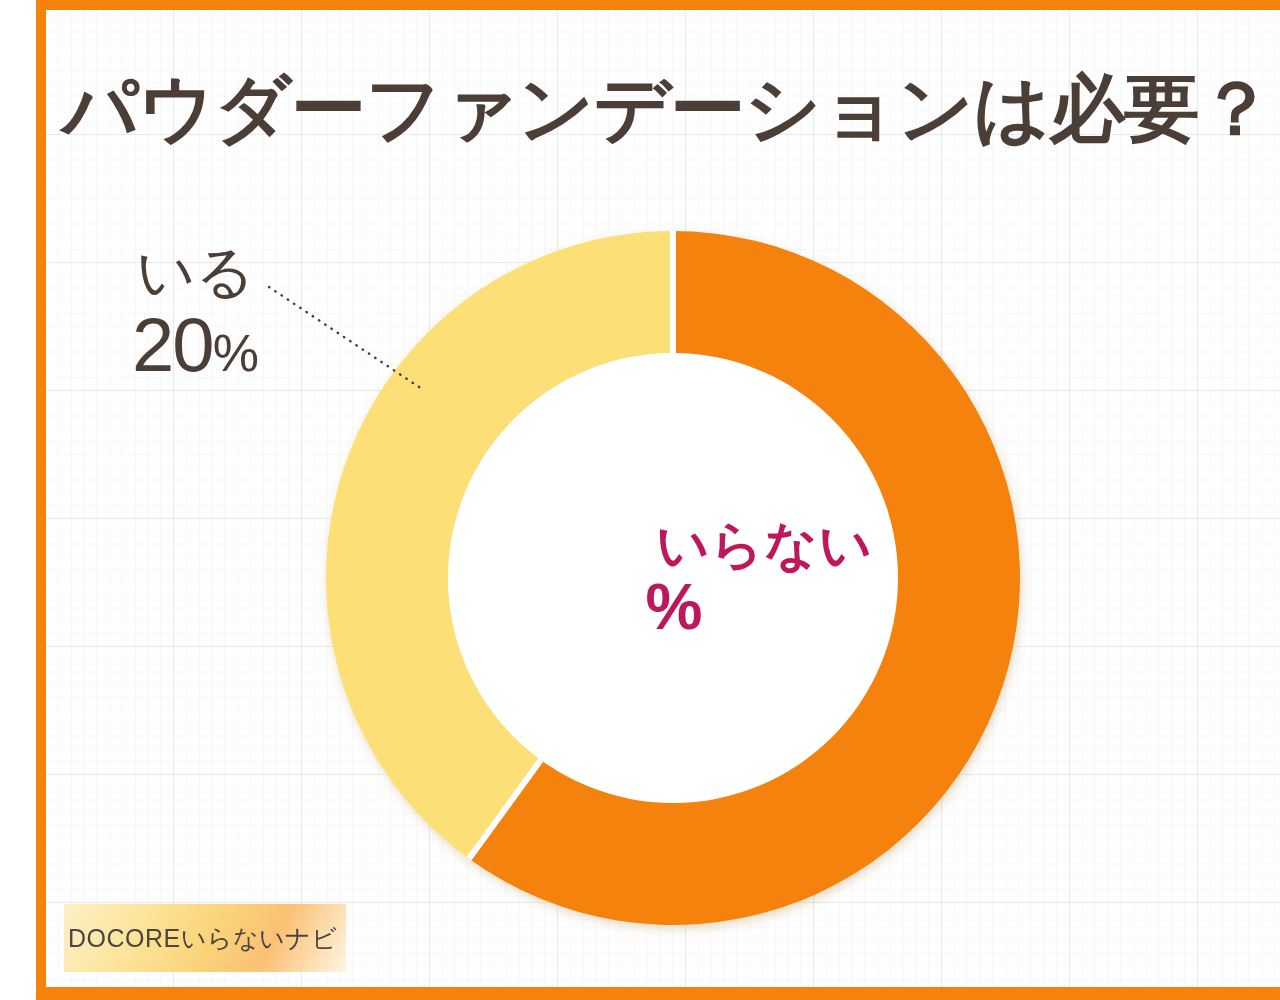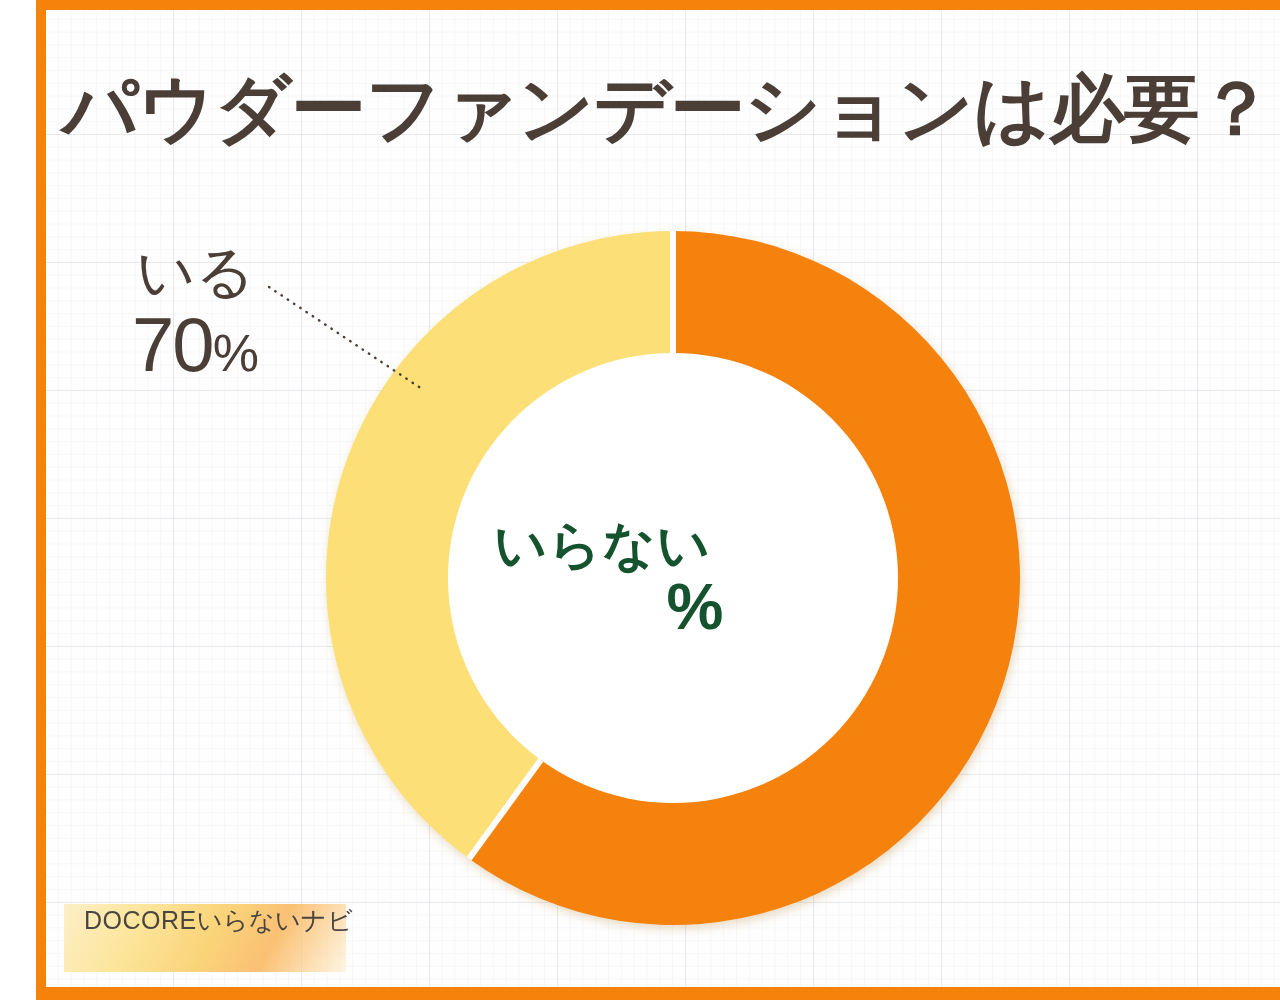--- a/index.html
+++ b/index.html
@@ -78,26 +78,26 @@
     top: 0;
     width: 1280px;
     height: 1000px;
     z-index: 5;
   }
   .chart-svg { display: block; }
 
   
   .center-block {
     position: absolute;
-    left: 658px;
+    left: 637px;
     top: 578px;
     transform: translate(-50%, -50%);
-    text-align: left;
+    text-align: right;
     z-index: 12;
-    color: #14532d;
+    color: #be185d;
     pointer-events: none;
     width: 400px;
   }
   .center-word {
     font-size: 52px;
     font-weight: bold;
     line-height: 1;
     margin-bottom: 6px;
     letter-spacing: 1px;
   }
@@ -165,21 +165,22 @@
     height: 68px;
     z-index: 20;
     background:
       linear-gradient(118deg,
         rgba(253,238,196,0.95) 0%,
         rgba(252,228,150,0.95) 26%,
         rgba(250,208,110,0.92) 52%,
         rgba(250,182,92,0.85) 72%,
         rgba(255,240,205,0.55) 100%);
     display: flex;
-    padding-left: 20px;
+    align-items: center;
+    padding-left: 4px;
     box-sizing: border-box;
   }
   .logo-text {
     font-size: 25px;
     color: #4A4540;
     letter-spacing: 0.5px;
     white-space: nowrap;
   }
 </style>
 </head>
@@ -223,21 +224,21 @@
   <div class="center-block">
     <div class="center-word">いらない</div>
     <div class="center-number-row">
       <span class="center-unit">%</span>
     </div>
   </div>
 
   <div class="outside-label">
     <div class="outside-word">いる</div>
     <div class="outside-number-row">
-      <span class="outside-number">70</span>
+      <span class="outside-number">20</span>
       <span class="outside-unit">%</span>
     </div>
   </div>
 
   <div class="logo">
     <span class="logo-text">DOCOREいらないナビ</span>
   </div>
 
 </div>
 

